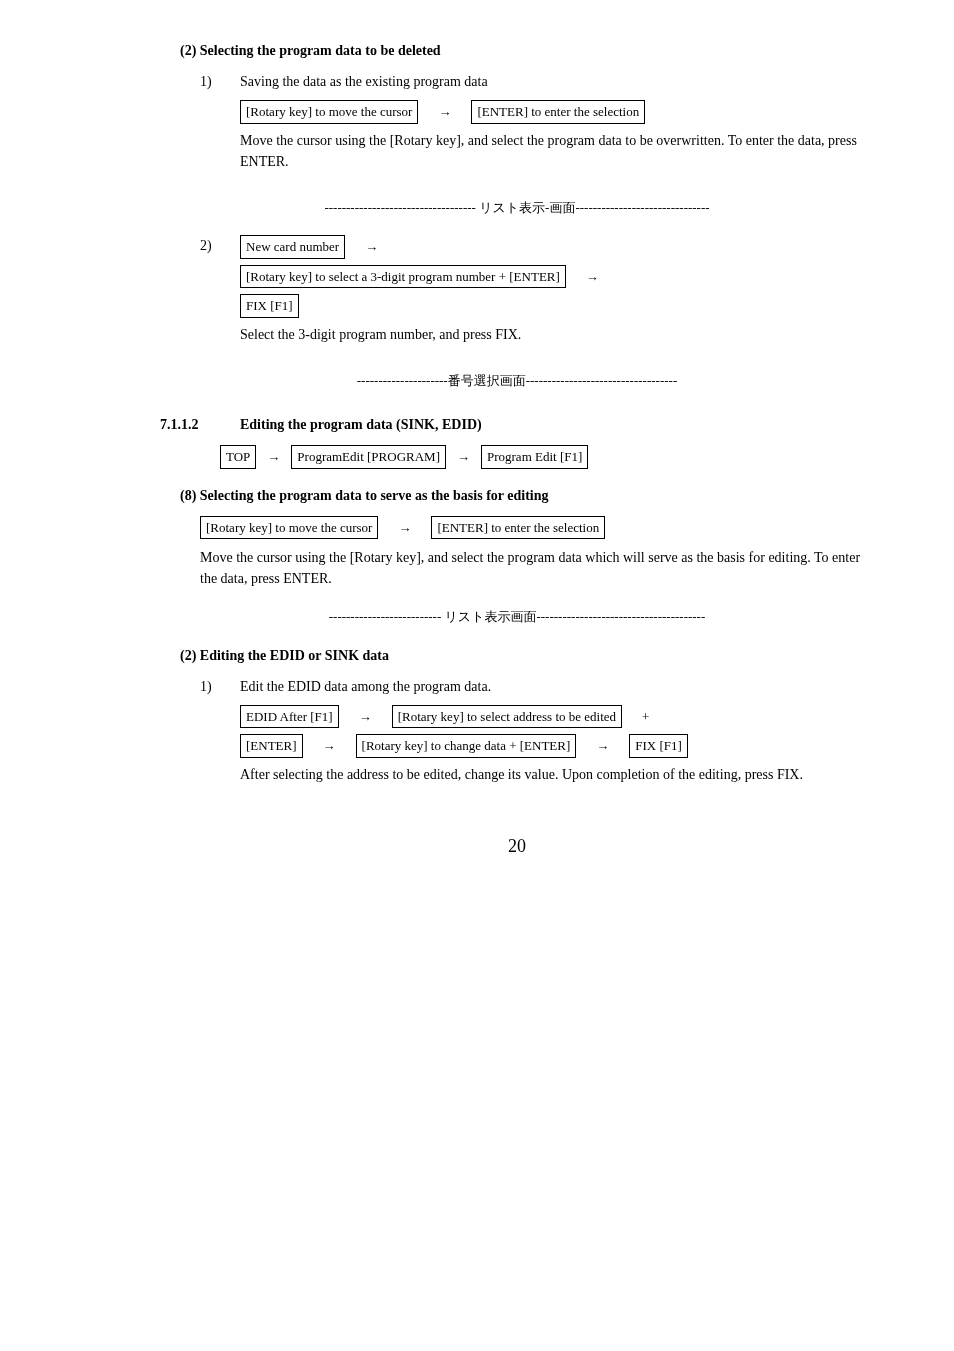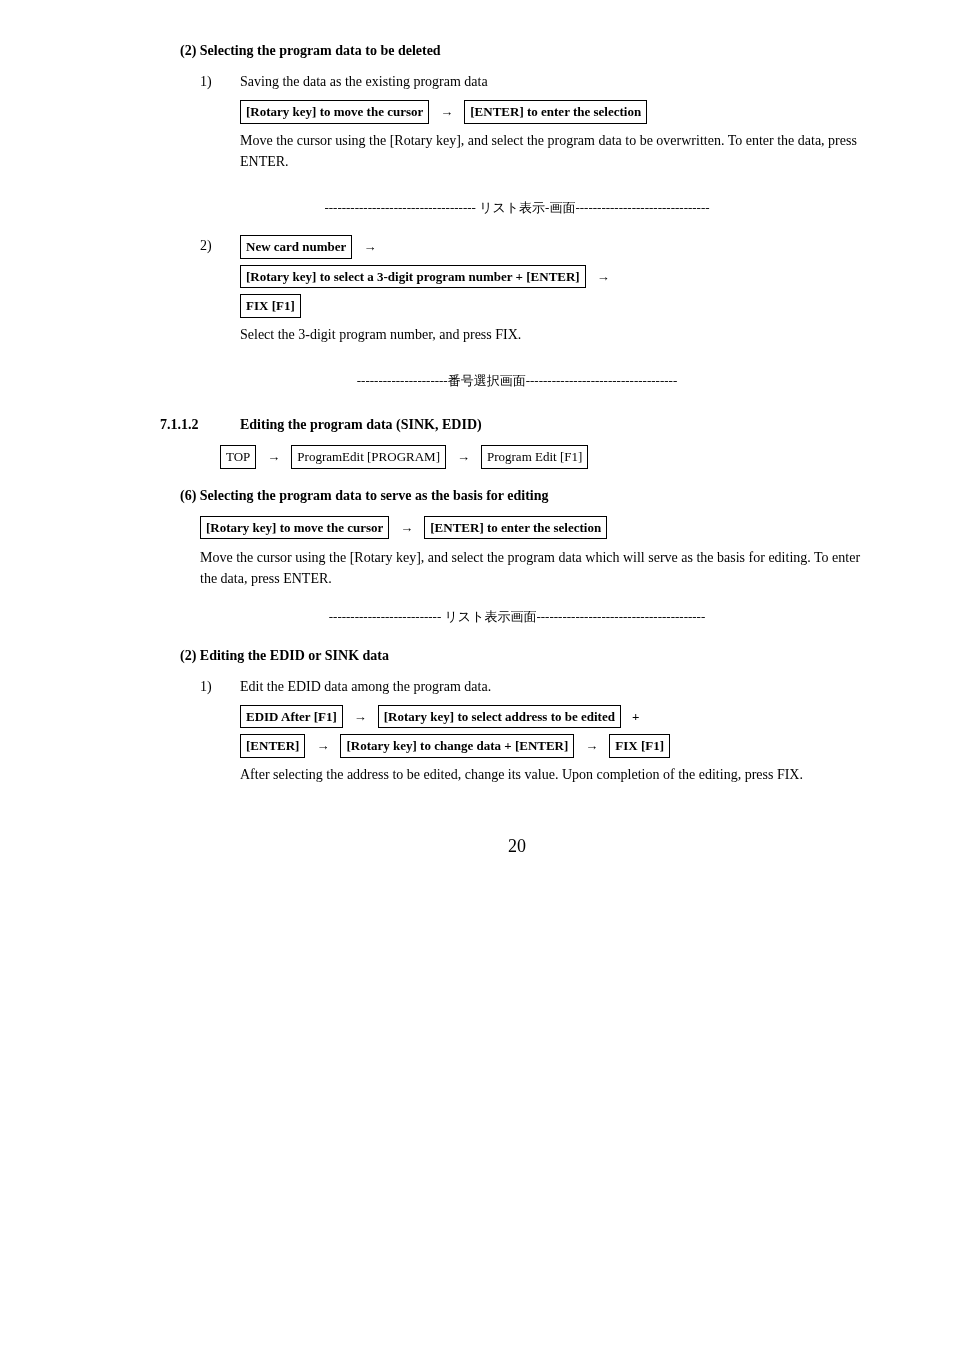--- a/index.html
+++ b/index.html
@@ -30,23 +30,22 @@
     }
 
     .numbered-item .content {
       flex: 1;
     }
 
     .box-sequence {
       display: flex;
       align-items: center;
       flex-wrap: wrap;
-      gap: 8px;
+      gap: 17px;
       margin-bottom: 6px;
-      font-weight: bold;
     }
 
     .box {
       border: 1px solid #000;
       padding: 1px 5px;
       font-size: 13px;
       white-space: nowrap;
       display: inline-block;
     }
 
@@ -165,21 +164,21 @@
 
   <div class="path-sequence">
     <span class="box">TOP</span>
     <span class="arrow">→</span>
     <span class="box">ProgramEdit [PROGRAM]</span>
     <span class="arrow">→</span>
     <span class="box">Program Edit [F1]</span>
   </div>
 
   <div class="sub-section">
-    <div class="section-heading indent-1">(6)   Selecting the program data to serve as the basis for editing</div>
+    <div class="section-heading indent-1">(8)   Selecting the program data to serve as the basis for editing</div>
     <div class="box-sequence indent-2" style="margin-bottom: 8px;">
       <span class="box">[Rotary key] to move the cursor</span>
       <span class="arrow">→</span>
       <span class="box">[ENTER] to enter the selection</span>
     </div>
     <div class="paragraph indent-2">Move the cursor using the [Rotary key], and select the program data which will serve as the basis for editing.    To enter the data, press ENTER.</div>
   </div>
 
   <div class="divider-line">-------------------------- リスト表示画面---------------------------------------</div>
 

